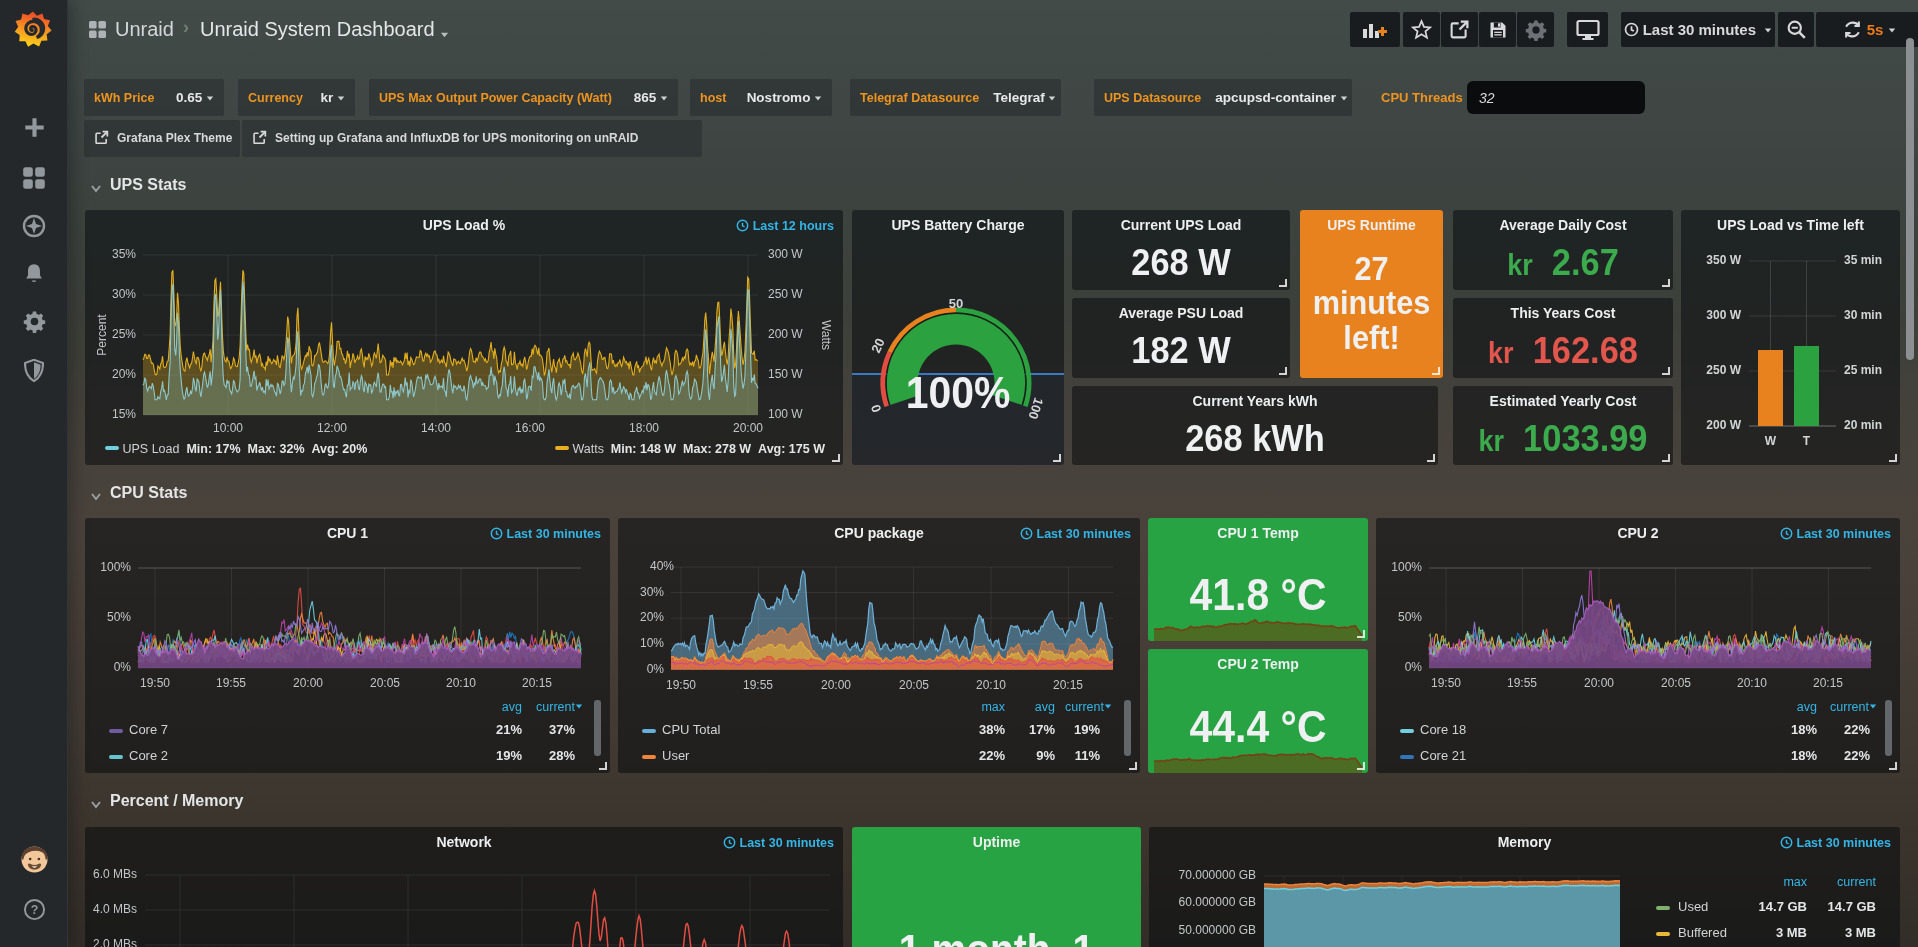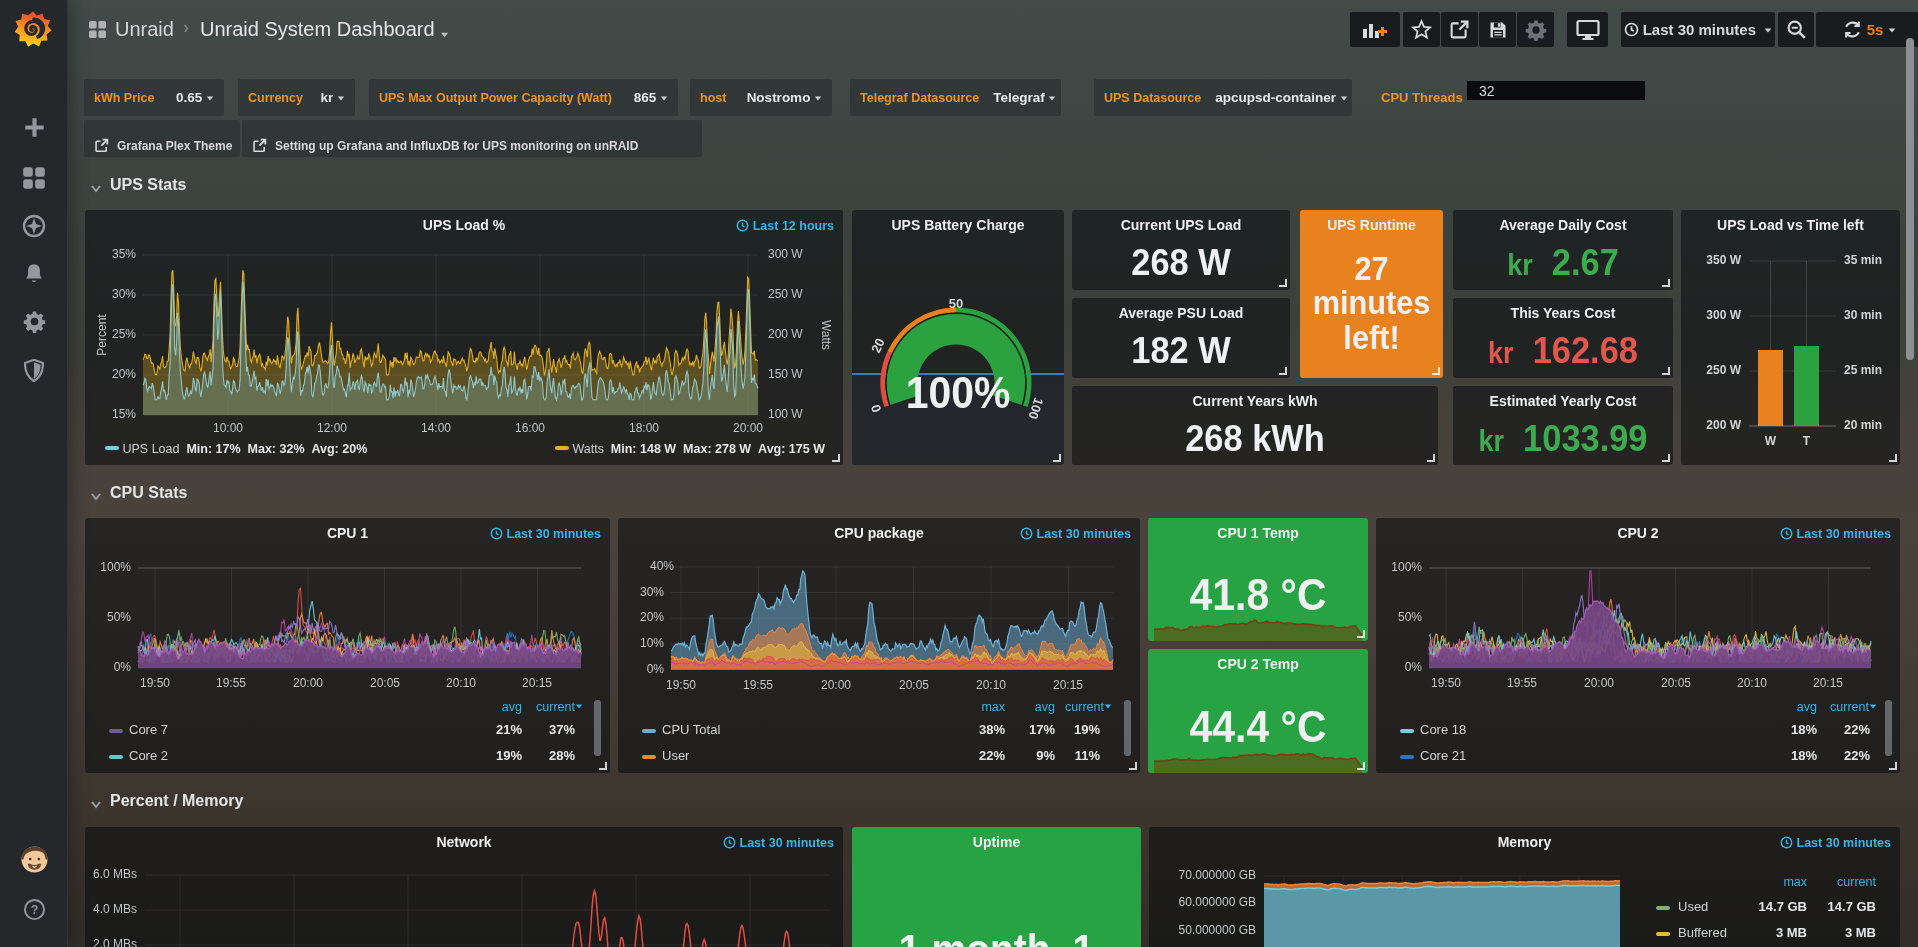--- a/index.html
+++ b/index.html
@@ -7,21 +7,21 @@
 #sidebar{position:absolute;left:0;top:0;width:68px;height:947px;background:#24282b;border-right:1px solid #31363a;box-shadow:6px 0 14px rgba(0,0,0,0.25);}
 .sic{position:absolute;left:0;width:68px;text-align:center;color:#9fa4a8;}
 .panel{position:absolute;background:rgba(6,9,14,0.52);border-radius:3px;}
 .rz::after{content:"";position:absolute;right:3px;bottom:3px;width:6px;height:6px;border-right:2px solid rgba(255,255,255,0.8);border-bottom:2px solid rgba(255,255,255,0.8);}
 .pt{position:absolute;top:7px;left:0;right:0;text-align:center;font-weight:bold;font-size:14px;color:#eceeef;}
 .ti{position:absolute;top:9px;right:9px;color:#33b5e5;font-size:12.5px;font-weight:bold;}
 .axl{position:absolute;font-size:12px;color:#c3c6c8;text-align:right;}
 .vbox{position:absolute;top:79px;height:37px;background:rgba(16,22,26,0.30);border-radius:2px;display:flex;align-items:center;padding:0 10px;font-size:13px;font-weight:bold;white-space:nowrap;overflow:hidden;}
 .vlab{color:#ed9420;margin-right:14px;font-size:12.5px;}
 .vval{color:#e6e8e9;margin-left:auto;font-size:13.5px;}
-.lbox{position:absolute;top:120px;height:37px;background:rgba(16,22,26,0.30);border-radius:2px;line-height:37px;padding:8px 10px;font-size:12px;font-weight:bold;color:#d8d9da;white-space:nowrap;overflow:hidden;}
+.lbox{position:absolute;top:120px;height:37px;background:rgba(16,22,26,0.30);border-radius:2px;line-height:37px;padding:0 10px;font-size:12px;font-weight:bold;color:#d8d9da;white-space:nowrap;overflow:hidden;}
 .sect{position:absolute;font-size:16px;font-weight:bold;color:#e3e5e6;}
 .tbtn{position:absolute;top:12px;height:35px;background:#191c1f;border-radius:2px;display:flex;align-items:center;justify-content:center;color:#d8d9da;}
 .bignum{position:absolute;left:0;right:0;text-align:center;font-weight:bold;color:#eef0f1;transform:scaleX(0.93);}
 .greenp{background:#28a343;}
 .lgh{position:absolute;font-size:12.5px;font-weight:normal;color:#33b5e5;text-align:right;white-space:nowrap;}
 .lgv{position:absolute;font-size:13px;font-weight:bold;color:#e4e6e7;text-align:right;}
 .lgl{position:absolute;font-size:13px;color:#d0d2d4;}
 .sw{position:absolute;width:14px;height:4px;border-radius:2px;}
 </style></head>
 <body>
@@ -172,21 +172,21 @@
 <div class="vbox" style="left:690px;width:142px;"><span class="vlab">host</span><span class="vval">Nostromo</span>&nbsp;<svg width="8" height="8" viewBox="0 0 10 10" style="vertical-align:1px;">
         <path d="M1 3 L5 8 L9 3 Z" fill="#cfd2d4"></path>
       </svg></div>
 <div class="vbox" style="left:1094px;width:258px;"><span class="vlab">UPS Datasource</span><span class="vval">apcupsd-container</span>&nbsp;<svg width="8" height="8" viewBox="0 0 10 10" style="vertical-align:1px;">
         <path d="M1 3 L5 8 L9 3 Z" fill="#cfd2d4"></path>
       </svg></div>
 <div class="vbox" style="left:850px;width:211px;"><span class="vlab">Telegraf Datasource</span><span class="vval">Telegraf</span>&nbsp;<svg width="8" height="8" viewBox="0 0 10 10" style="vertical-align:1px;">
         <path d="M1 3 L5 8 L9 3 Z" fill="#cfd2d4"></path>
       </svg></div>
 <div style="position:absolute;left:1381px;top:79px;height:37px;display:flex;align-items:center;font-size:13px;font-weight:bold;color:#ed9420;">CPU Threads</div>
-<div style="position:absolute;left:1467px;top:81px;width:178px;height:19px;background:#0a0c0d;border-radius:0;display:flex;align-items:center;padding:0 12px;font-size:14px;color:#d8d9da;">32</div>
+<div style="position:absolute;left:1467px;top:81px;width:178px;height:33px;background:#0a0c0d;border-radius:6px;display:flex;align-items:center;padding:0 12px;font-size:14px;color:#d8d9da;font-style:italic;">32</div>
 
 <div class="lbox" style="left:84px;width:156px;"><svg width="15" height="15" viewBox="0 0 16 16" style="vertical-align:-3px;margin-right:8px;">
         <path d="M13 9.5 V13.2 Q13 14.2 12 14.2 H3.2 Q2.2 14.2 2.2 13.2 V4.4 Q2.2 3.4 3.2 3.4 H7" fill="none" stroke="#d8d9da" stroke-width="1.7"></path>
         <path d="M9.2 1.8 H14.2 V6.8" fill="none" stroke="#d8d9da" stroke-width="1.9"></path>
         <path d="M14 2 L8 8" stroke="#d8d9da" stroke-width="1.9"></path>
       </svg>Grafana Plex Theme</div>
 <div class="lbox" style="left:242px;width:460px;"><svg width="15" height="15" viewBox="0 0 16 16" style="vertical-align:-3px;margin-right:8px;">
         <path d="M13 9.5 V13.2 Q13 14.2 12 14.2 H3.2 Q2.2 14.2 2.2 13.2 V4.4 Q2.2 3.4 3.2 3.4 H7" fill="none" stroke="#d8d9da" stroke-width="1.7"></path>
         <path d="M9.2 1.8 H14.2 V6.8" fill="none" stroke="#d8d9da" stroke-width="1.9"></path>
         <path d="M14 2 L8 8" stroke="#d8d9da" stroke-width="1.9"></path>

